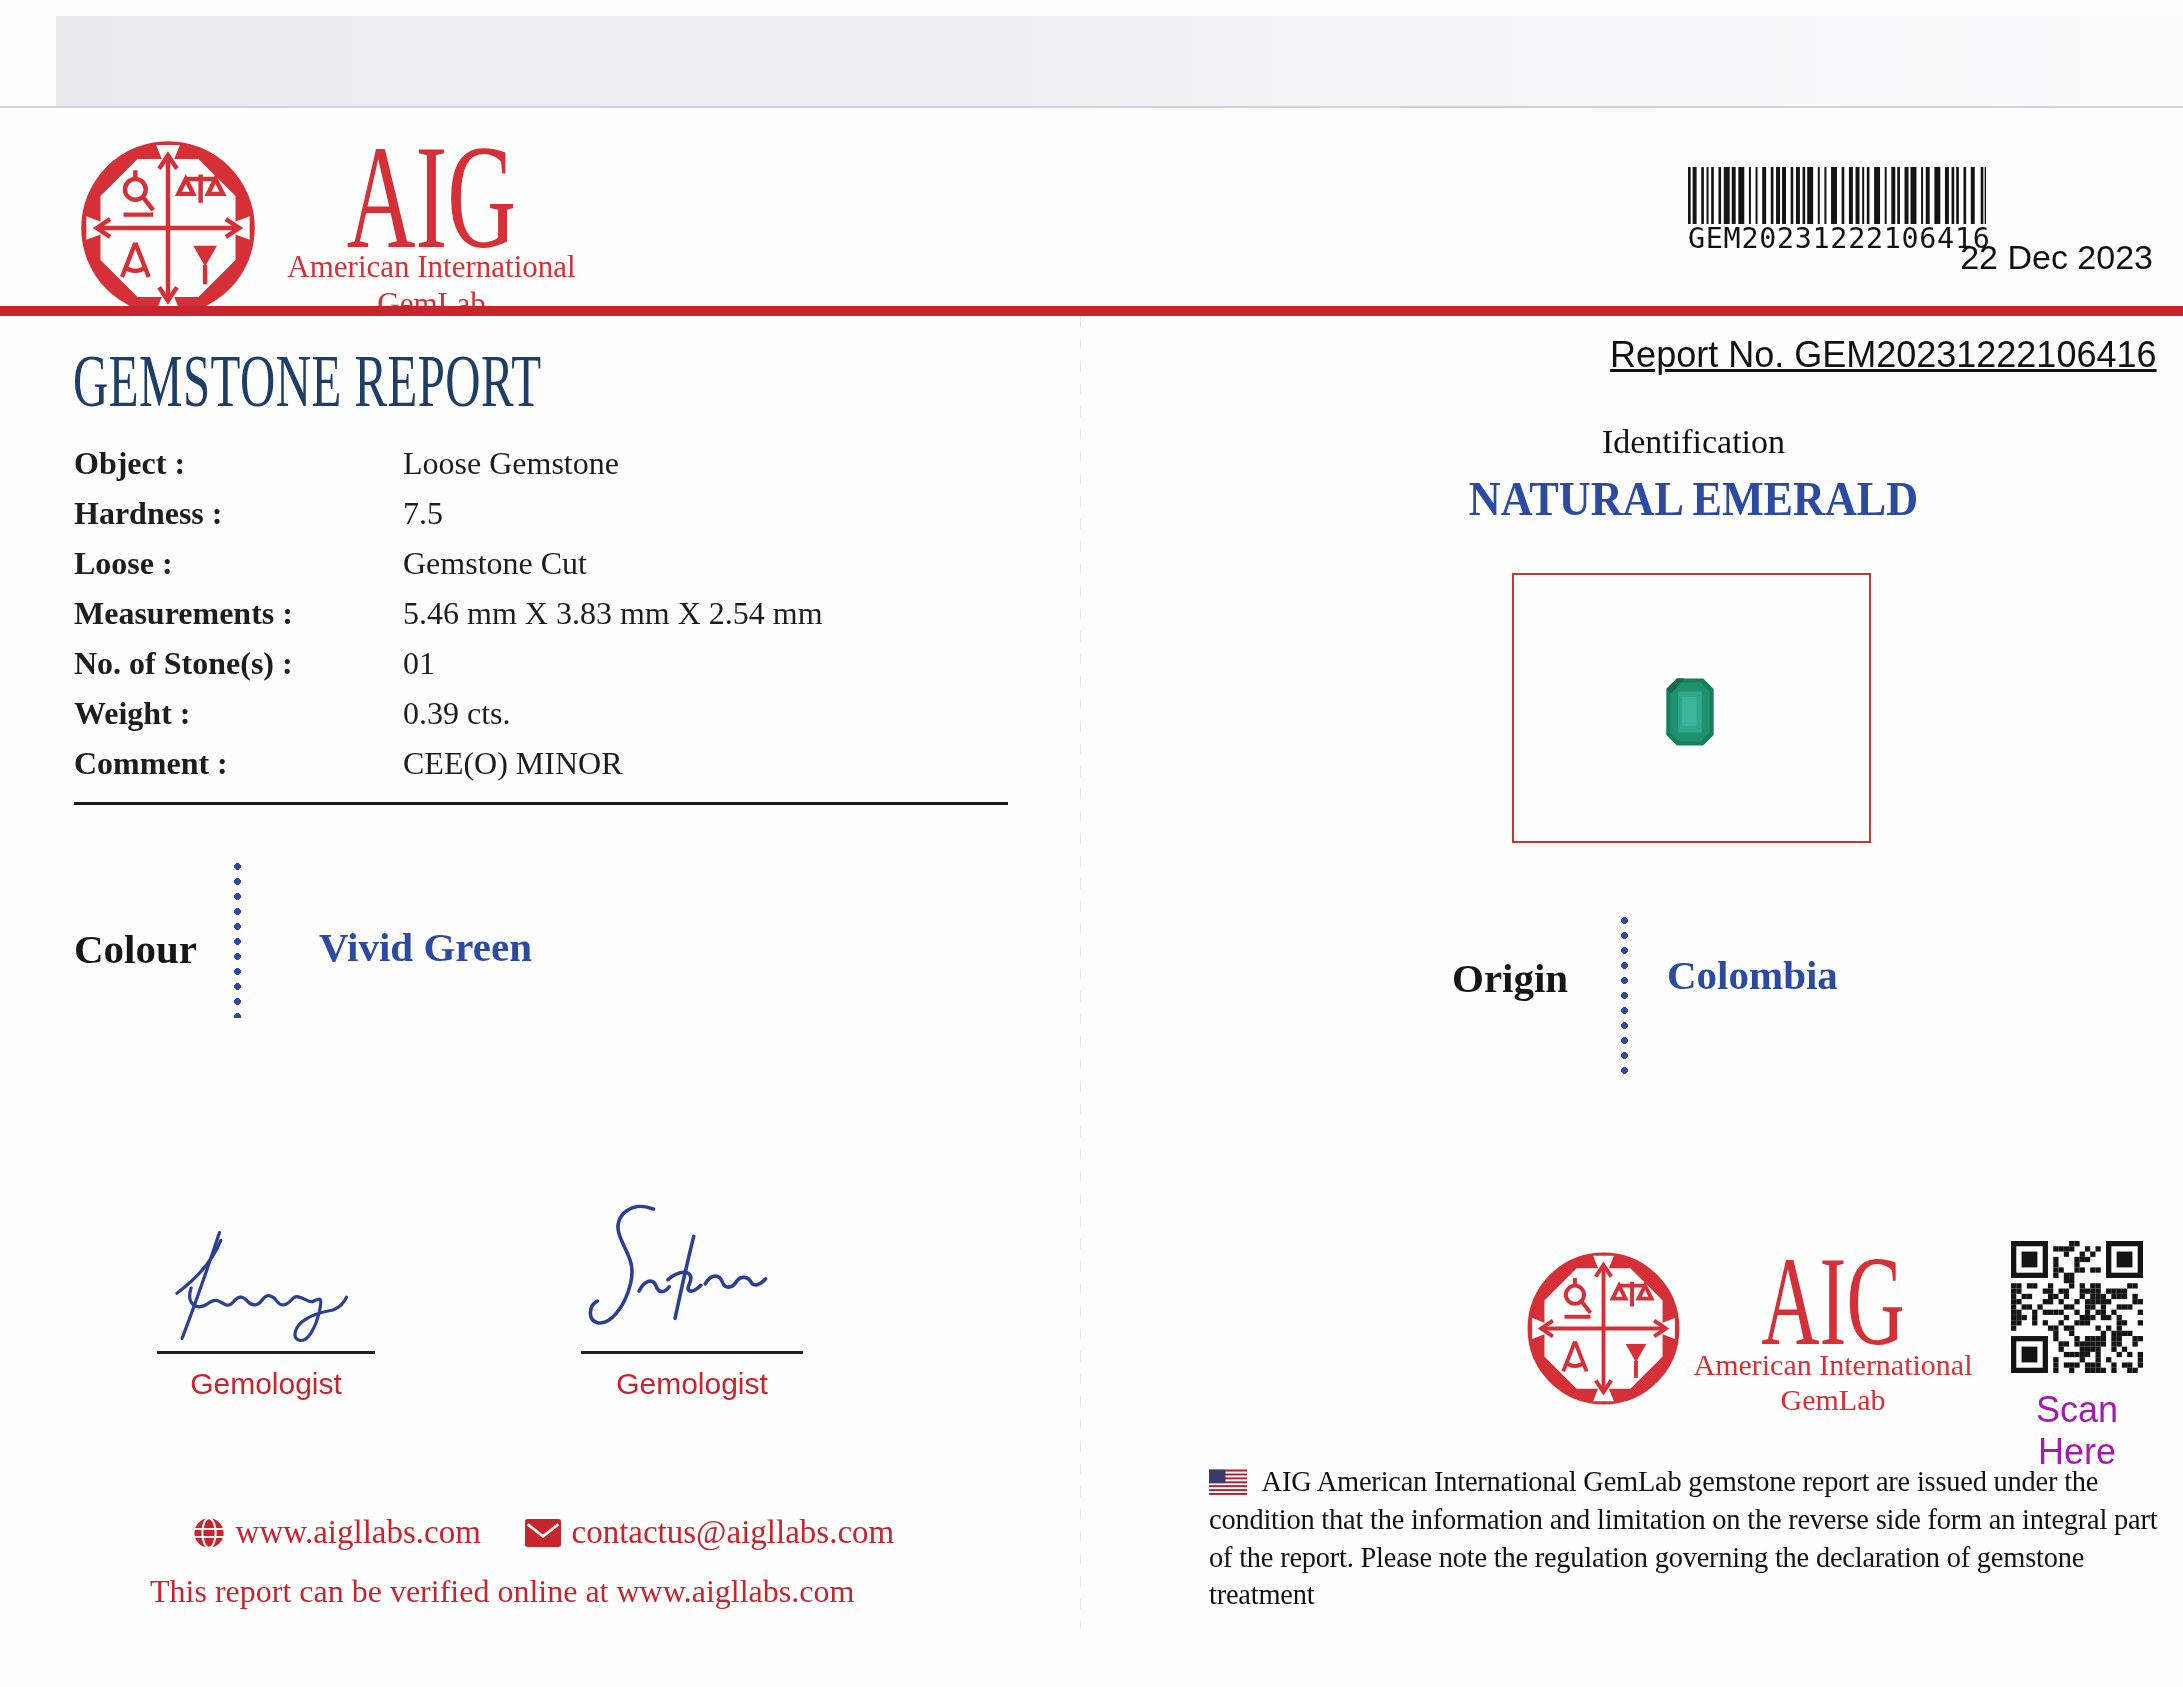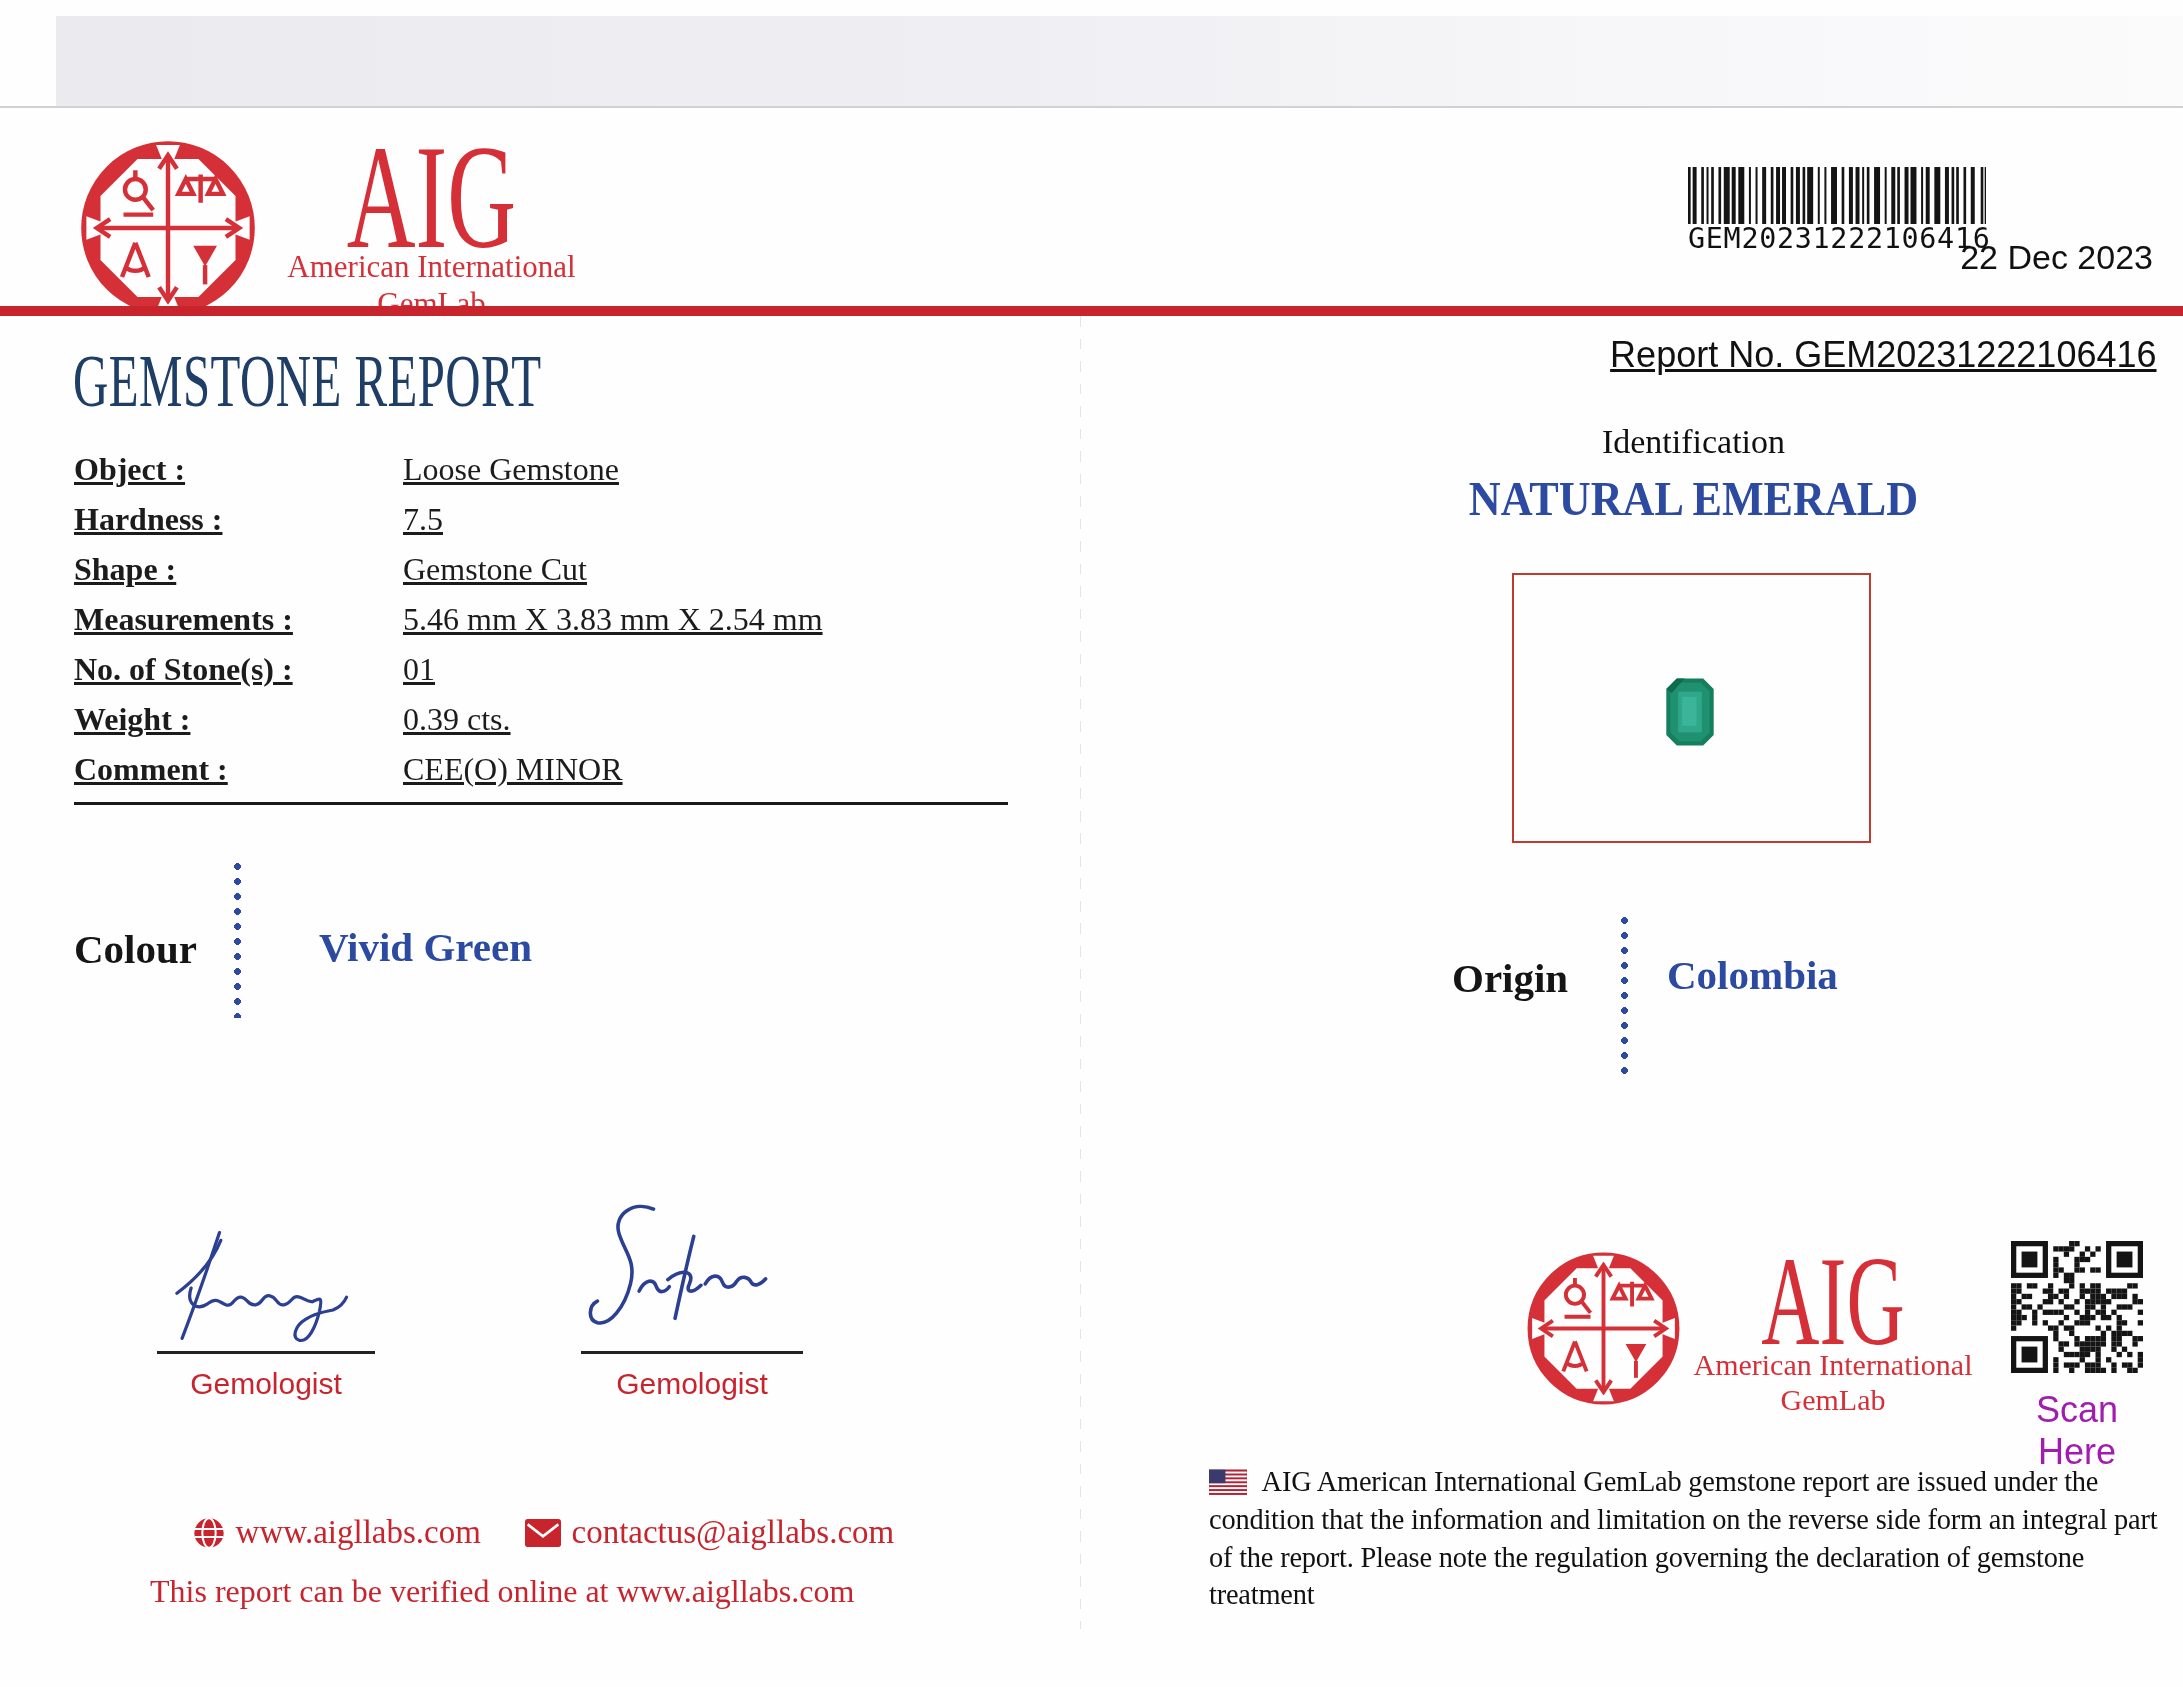--- a/index.html
+++ b/index.html
@@ -36,21 +36,21 @@
   .barcode-text{font-family:"DejaVu Sans Mono",monospace;font-size:28.4px;color:#111;margin-top:-4px;letter-spacing:0.7px;}
   .report-date{position:absolute;top:238px;right:30px;font-family:"Liberation Sans",sans-serif;font-size:34px;color:#111;}
 
   .header-rule{position:absolute;left:0;top:306px;width:2183px;height:10px;background:var(--red);}
   .report-number{position:absolute;top:334px;right:26.5px;font-family:"Liberation Sans",sans-serif;font-size:36px;color:#111;text-decoration:underline;}
 
   
   .page-title{position:absolute;left:73px;top:339px;font-size:74px;font-weight:normal;color:var(--navy);
     letter-spacing:0.7px;transform:scaleX(.66);transform-origin:left top;white-space:nowrap;}
   .spec-table{position:absolute;left:74px;top:438px;width:946px;}
-  .spec-row{display:flex;height:50px;align-items:flex-end;text-decoration:underline;}
+  .spec-row{display:flex;height:50px;align-items:center;}
   .spec-label{width:329px;font-weight:bold;font-size:32px;}
   .spec-value{font-size:32px;}
   .spec-divider{position:absolute;left:74px;top:802px;width:934px;height:2.6px;background:#1a1a1a;}
 
   .pair-label{position:absolute;font-size:41px;font-weight:bold;color:#151515;}
   .pair-value{position:absolute;font-size:41px;font-weight:bold;color:var(--blue);}
   .dots-divider{position:absolute;width:9.3px;
     background-image:radial-gradient(circle,var(--blue) 3.3px,rgba(0,0,0,0) 3.6px);
     background-size:9.3px 15px;background-repeat:repeat-y;background-position:center top;}
   .colour-label{left:74px;top:925px;}
@@ -223,21 +223,21 @@
   <div class="spec-table">
     <div class="spec-row">
       <span class="spec-label">Object :</span>
       <span class="spec-value">Loose Gemstone</span>
     </div>
     <div class="spec-row">
       <span class="spec-label">Hardness :</span>
       <span class="spec-value">7.5</span>
     </div>
     <div class="spec-row">
-      <span class="spec-label">Shape :</span>
+      <span class="spec-label">Loose :</span>
       <span class="spec-value">Gemstone Cut</span>
     </div>
     <div class="spec-row">
       <span class="spec-label">Measurements :</span>
       <span class="spec-value">5.46 mm X 3.83 mm X 2.54 mm</span>
     </div>
     <div class="spec-row">
       <span class="spec-label">No. of Stone(s) :</span>
       <span class="spec-value">01</span>
     </div>

